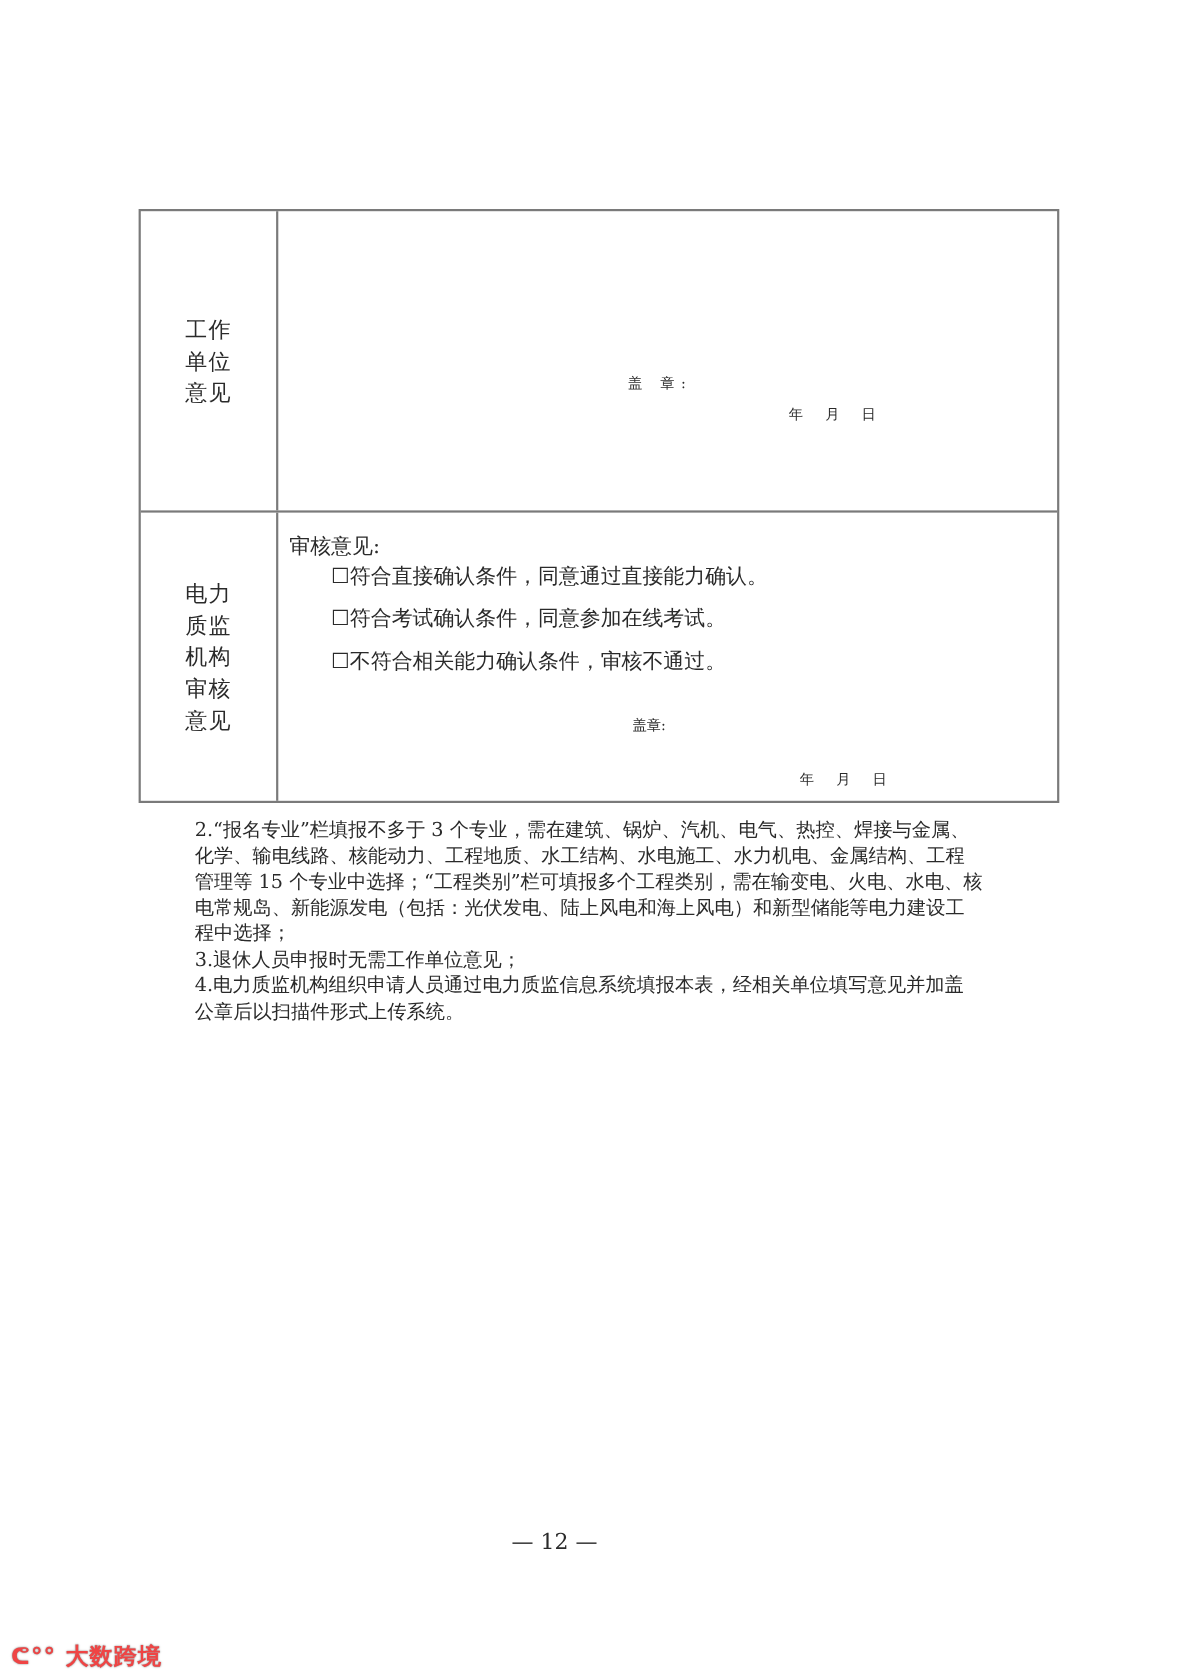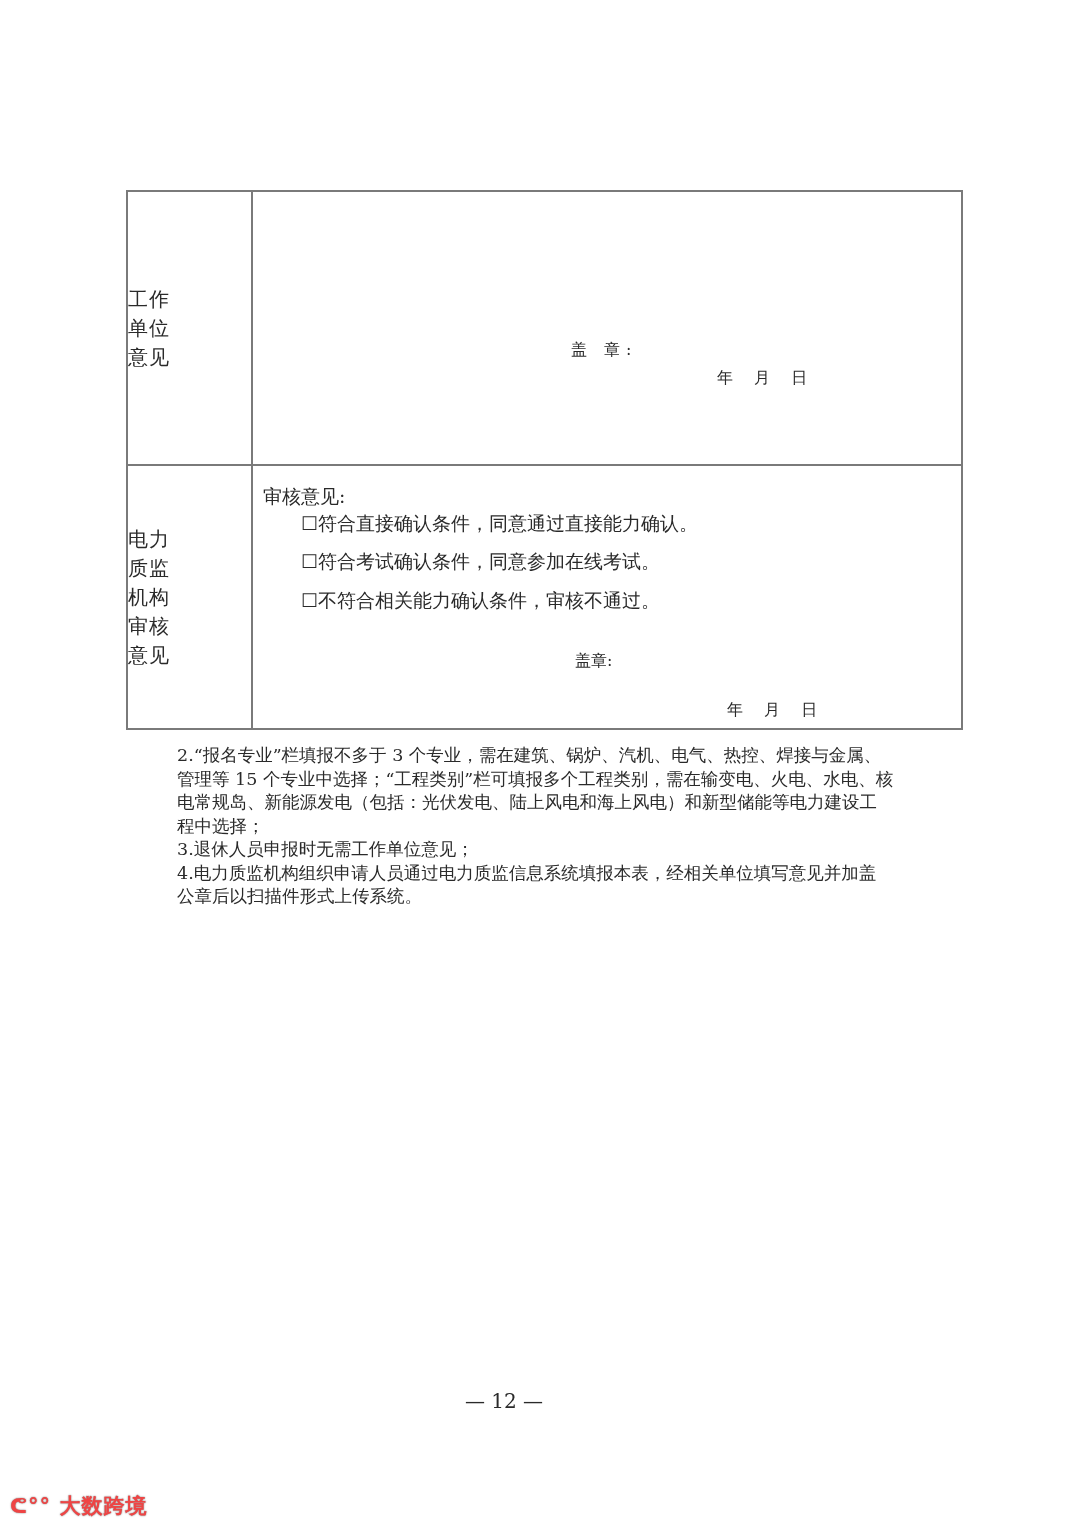--- a/index.html
+++ b/index.html
@@ -10,28 +10,28 @@
     .form-table {
       position: absolute; left: 126px; top: 190px; width: 837px; height: 540px;
       border: 2px solid #7a7a7a; box-sizing: border-box;
     }
     .row { position: absolute; left: 0; right: 0; }
     .row1 { top: 0; height: 272px; border-bottom: 2px solid #7a7a7a; }
     .row2 { top: 274px; bottom: 0; }
     .label-cell {
       position: absolute; left: 0; top: 0; bottom: 0; width: 125px;
       border-right: 2px solid #7a7a7a; box-sizing: border-box;
-      display: flex; align-items: center; justify-content: flex-start;
+      display: flex; align-items: center; justify-content: center;
     }
     .label-text {
       width: 42px; font-size: 20px; line-height: 29px; letter-spacing: 1px;
       text-align: left; word-break: break-all;
     }
     .content-cell { position: absolute; left: 125px; right: 0; top: 0; bottom: 0; }
-    .abs { position: absolute; white-space: nowrap; font-size: 16px; }
+    .abs { position: absolute; white-space: nowrap; font-size: 13px; }
     .seal1 { left: 318px; top: 148px; letter-spacing: 6px; }
     .date1 { left: 464px; top: 176px; word-spacing: 16px; }
     .review-title { left: 10px; top: 18px; font-size: 19px; }
     .opt { left: 48px; font-size: 19px; }
     .opt1 { top: 45px; }
     .opt2 { top: 83px; }
     .opt3 { top: 122px; }
     .seal2 { left: 322px; top: 185px; }
     .date2 { left: 474px; top: 234px; word-spacing: 16px; }
     .notes {
@@ -75,20 +75,21 @@
       <div class="abs opt opt3">☐不符合相关能力确认条件，审核不通过。</div>
       <div class="abs opt opt2">☐符合考试确认条件，同意参加在线考试。</div>
       <div class="abs seal2">盖章:</div>
       <div class="abs date2">年 月 日</div>
     </div>
   </div>
 </div>
 
 <div class="notes">
   <div class="note-line note-indent">2.“报名专业”栏填报不多于 3 个专业，需在建筑、锅炉、汽机、电气、热控、焊接与金属、</div>
+  <div class="note-line note-indent">化学、输电线路、核能动力、工程地质、水工结构、水电施工、水力机电、金属结构、工程</div>
   <div class="note-line note-indent">管理等 15 个专业中选择；“工程类别”栏可填报多个工程类别，需在输变电、火电、水电、核</div>
   <div class="note-line note-indent">电常规岛、新能源发电（包括：光伏发电、陆上风电和海上风电）和新型储能等电力建设工</div>
   <div class="note-line note-indent">程中选择；</div>
   <div class="note-line note-indent">3.退休人员申报时无需工作单位意见；</div>
   <div class="note-line note-indent">4.电力质监机构组织申请人员通过电力质监信息系统填报本表，经相关单位填写意见并加盖</div>
   <div class="note-line note-indent">公章后以扫描件形式上传系统。</div>
 </div>
 
 <div class="page-num">— 12 —</div>
 

